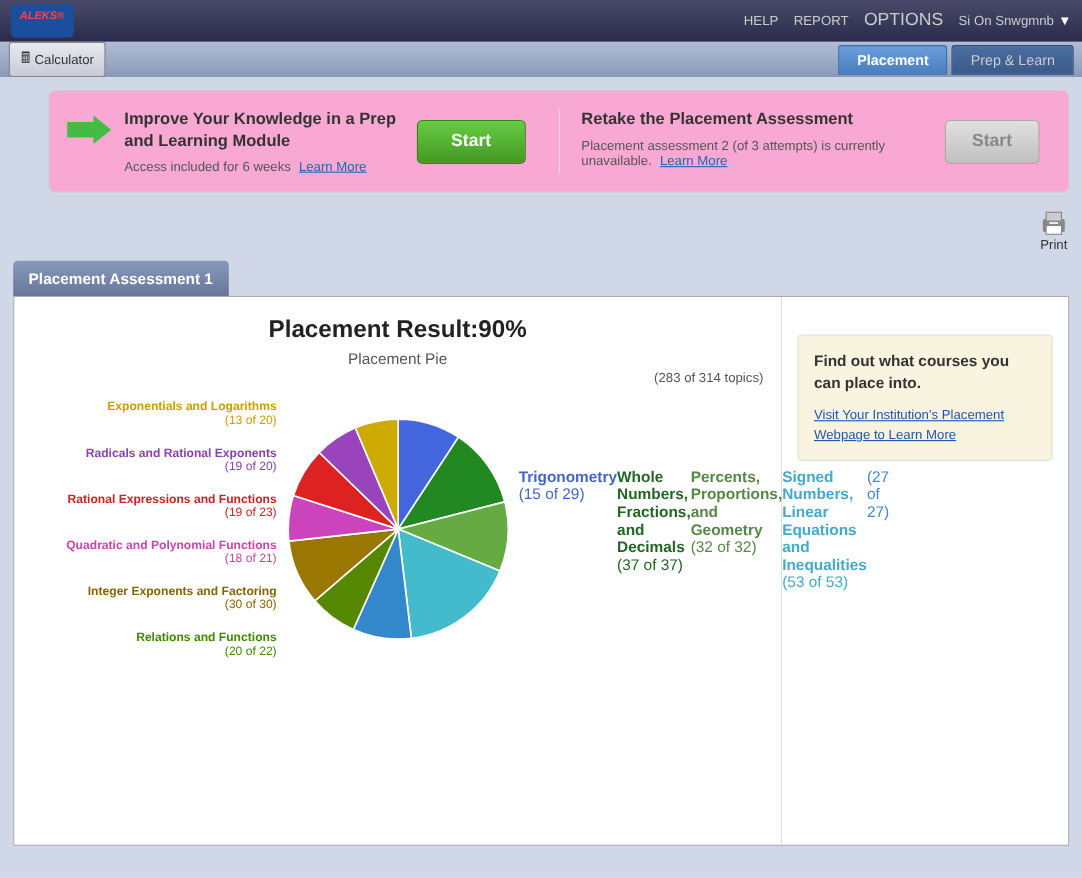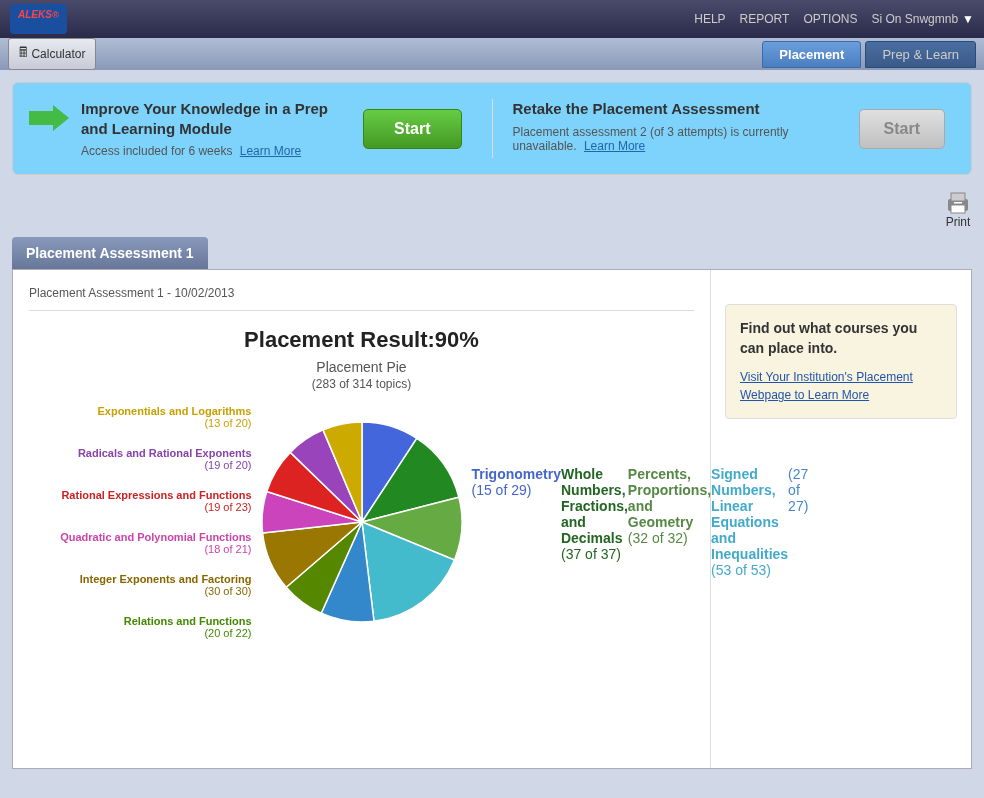--- a/index.html
+++ b/index.html
@@ -71,27 +71,28 @@
     }
 
     
     #content {
       background: #d0d8e8;
       padding: 12px;
     }
 
     
     #top-banner {
-      background: #7dd3fc;
+      background: #f9a8d4;
       border: 1px solid #ccc;
       border-radius: 6px;
       display: flex;
       padding: 16px;
       margin-bottom: 16px;
       gap: 0;
+      margin-left: 32px;
     }
     #banner-left {
       flex: 1;
       display: flex;
       align-items: flex-start;
       gap: 12px;
       border-right: 1px solid #ddd;
       padding-right: 20px;
     }
     #banner-arrow {
@@ -171,21 +172,21 @@
       border-right: 1px solid #ddd;
     }
     #results-right {
       width: 260px;
       padding: 14px;
     }
     #placement-date { font-size: 12px; color: #555; margin-bottom: 16px; border-bottom: 1px solid #ddd; padding-bottom: 10px; }
     #placement-result { font-size: 22px; font-weight: bold; text-align: center; margin-bottom: 6px; color: #222; }
     #placement-result span { color: #222; }
     #placement-pie-title { text-align: center; font-size: 14px; color: #555; margin-bottom: 2px; }
-    #placement-pie-subtitle { text-align: center; font-size: 12px; color: #555; margin-bottom: 14px; }
+    #placement-pie-subtitle { text-align: right; font-size: 12px; color: #555; margin-bottom: 14px; }
 
     
     #pie-wrapper { display: flex; align-items: center; justify-content: center; position: relative; margin: 0 auto; width: 640px; }
     #pie-labels-left { width: 200px; display: flex; flex-direction: column; gap: 18px; font-size: 11px; text-align: right; }
     #pie-labels-right { width: 200px; display: flex; flex-direction: row; font-size: 14px; text-align: left; }
     #pie-svg { width: 220px; height: 220px; flex-shrink: 0; }
 
     .lbl-exponentials { color: #c8a000; }
     .lbl-radicals { color: #8844aa; }
     .lbl-rational { color: #cc2222; }
@@ -212,21 +213,21 @@
 </head>
 <body>
 
 <div id="header">
   <div id="logo">
     <span>ALEKS</span><sup style="font-size:9px;color:#ff4444;">®</sup>
   </div>
   <div id="header-nav">
     <a href="#" style="color:#ccc;text-decoration:none;font-size:12px;">HELP</a>
     <a href="#" style="color:#ccc;text-decoration:none;font-size:12px;">REPORT</a>
-    <a href="#" style="color:#ccc;text-decoration:none;font-size:12px;">OPTIONS</a>
+    <a href="#" style="color:#ccc;text-decoration:none;font-size:16px;">OPTIONS</a>
     <div id="user-info">
       <span style="color:#ccc;font-size:12px;">Si On Snwgmnb</span>
       <span style="color:white;cursor:pointer;font-size:12px;">▼</span>
     </div>
   </div>
 </div>
 
 <div id="toolbar">
   <button id="calculator-btn">
     <span style="font-size:14px;">🖩</span>
@@ -276,21 +277,20 @@
       <span>Print</span>
     </a>
   </div>
 
   <div>
     <div id="pa-header">Placement Assessment 1</div>
   </div>
 
   <div id="results-area">
     <div id="results-left">
-      <div id="placement-date">Placement Assessment 1 - 10/02/2013</div>
       <div id="placement-result">
         <span>Placement Result:</span><span style="font-weight:bold;">90%</span>
       </div>
       <div id="placement-pie-title">Placement Pie</div>
       <div id="placement-pie-subtitle">(283 of 314 topics)</div>
 
       <div id="pie-wrapper">
 
         <div id="pie-labels-left">
           <div class="lbl-exponentials">

